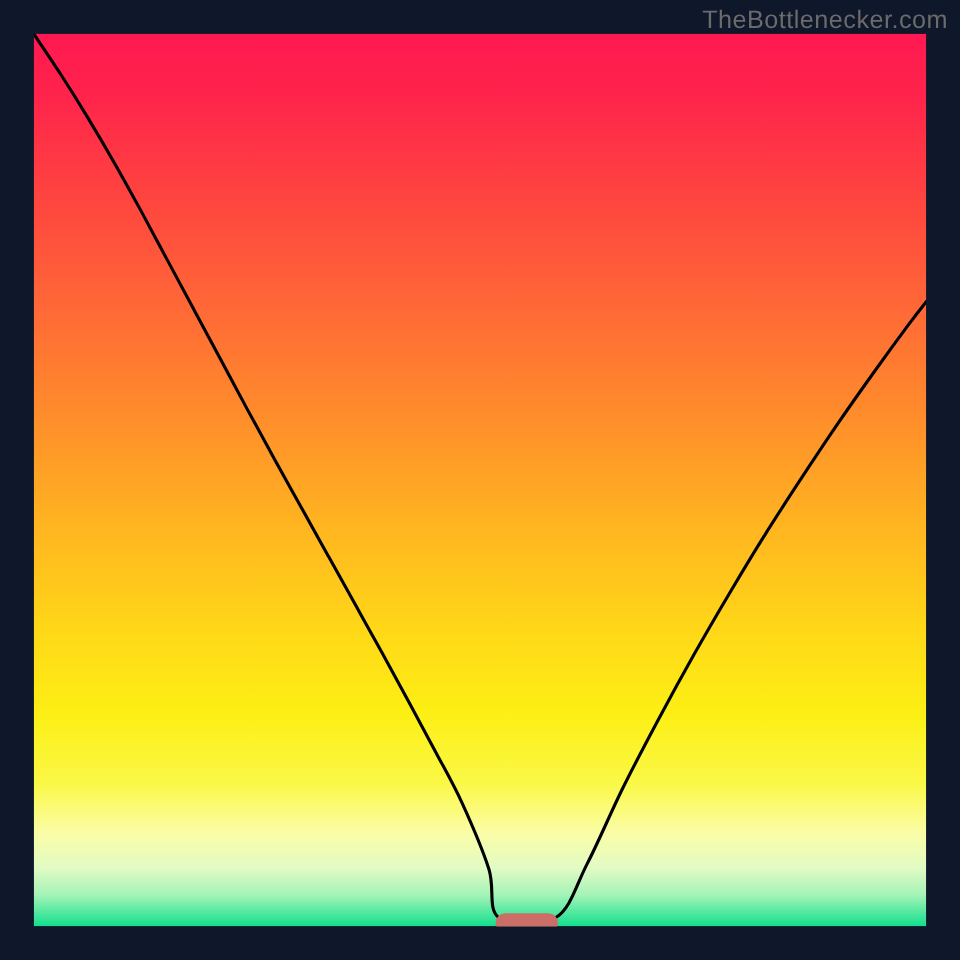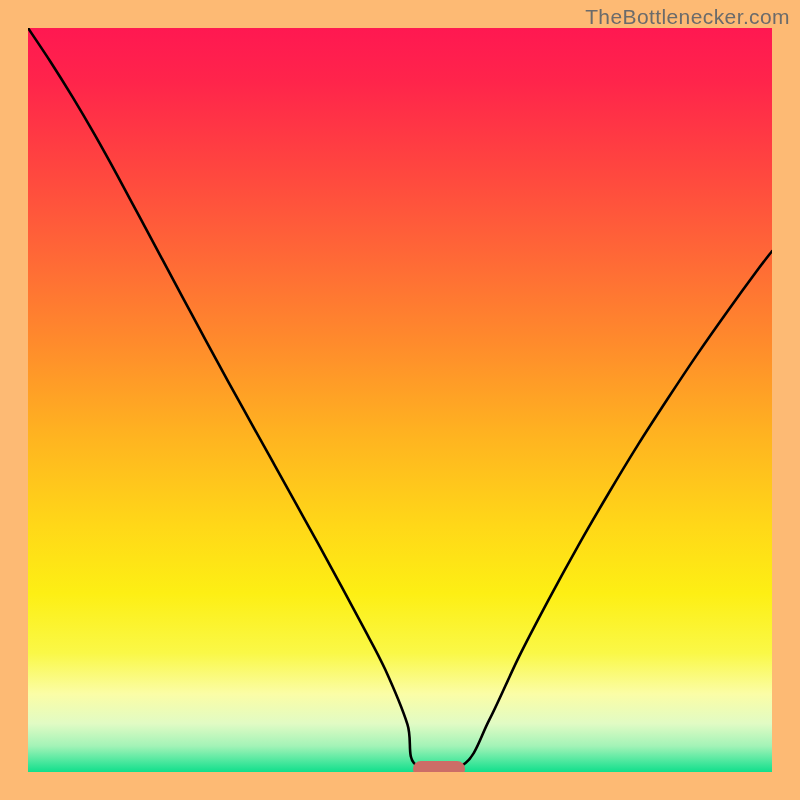--- a/index.html
+++ b/index.html
@@ -10,21 +10,21 @@
     background: #000000;
     overflow: hidden;
     font-family: Arial, Helvetica, sans-serif;
   }
   .frame {
     position: absolute;
     left: 0;
     top: 0;
     width: 800px;
     height: 800px;
-    background: #fdba74;
+    background: #0f172a;
   }
   .plot-area {
     position: absolute;
     left: 28px;
     top: 28px;
     width: 744px;
     height: 744px;
     overflow: hidden;
   }
   .gradient {

